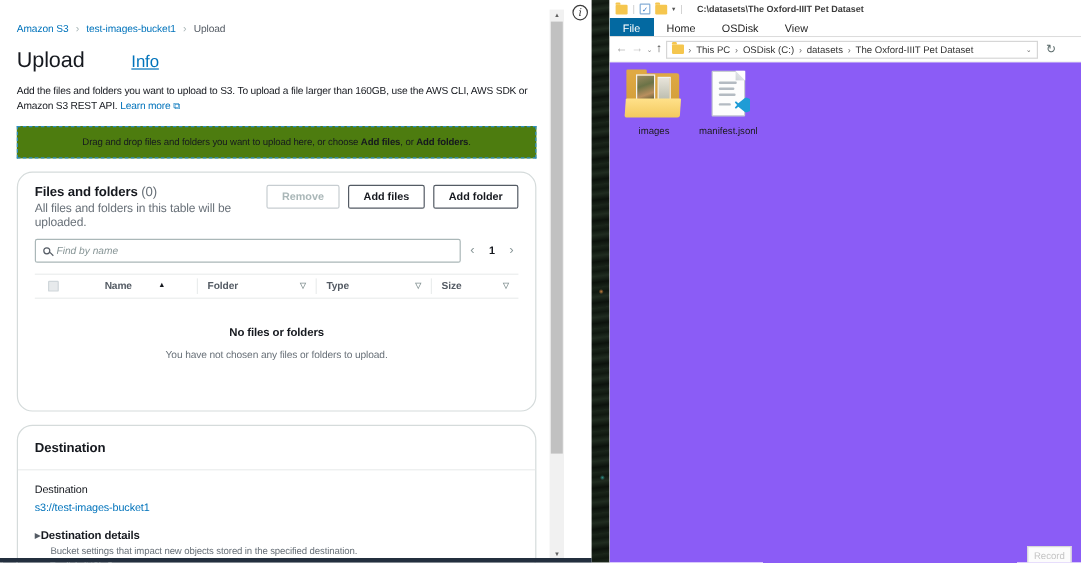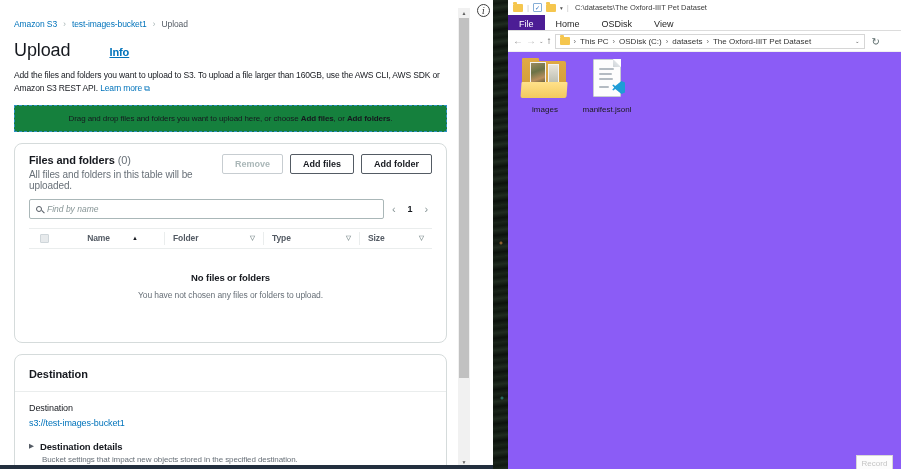--- a/index.html
+++ b/index.html
@@ -11,31 +11,31 @@
   .aws-pane { position:absolute; left:0; top:8px; width:493px; height:469px; background:#fff; letter-spacing:-0.1px; }
   .aws-content { position:absolute; left:14px; top:8px; width:433px; color:#16191f; }
 
   .breadcrumb { font-size:8.5px; color:#687078; display:flex; gap:6px; align-items:center; margin-top:3px; }
   .breadcrumb a { color:#0073bb; text-decoration:none; }
   .crumb-sep { color:#aab7b8; font-size:9px; }
   .crumb-current { color:#545b64; }
 
   .title-row { margin-top:11px; display:flex; align-items:baseline; gap:7px; }
   .h1 { font-size:18px; font-weight:500; color:#16191f; }
-  .info-link { font-size:11px; color:#0073bb; font-weight:700;padding-left:32px; }
+  .info-link { font-size:14px; color:#0073bb; font-weight:400;padding-left:32px; }
 
   .desc { margin-top:8px; font-size:8.5px; line-height:1.55; color:#16191f; letter-spacing:-0.15px; }
   .desc .lm { color:#0073bb; text-decoration:none; }
   .ext-icon { color:#0073bb; font-size:8px; }
 
-  .dropzone { margin-top:9px; border:1px dashed #2e8fc5; background:#15803d; text-align:center;
+  .dropzone { margin-top:9px; border:1px dashed #2e8fc5; background:#4d7c0f; text-align:center;
               font-size:8px; color:#16191f; padding:8px 4px; }
   .dropzone b { font-weight:700; }
 
-  .card { margin-top:11px; border:1px solid #d5dbdb; border-radius:8px; background:#fff; }
+  .card { margin-top:11px; border:1px solid #d5dbdb; border-radius:13px; background:#fff; }
   .card1 { padding:10px 14px 12px 14px; }
 
   .fc-header { display:flex; justify-content:space-between; align-items:flex-start; }
   .fc-title { font-size:11px; font-weight:700; color:#16191f; }
   .fc-count { color:#687078; font-weight:400; }
   .fc-sub { font-size:10px; color:#687078; margin-top:3px; }
   .btn-row { display:flex; gap:7px; }
   .btn { font-size:9px; font-weight:700; padding:4px 12px; background:#fff; border:1px solid #545b64;
          color:#16191f; border-radius:2px; cursor:pointer; white-space:nowrap; }
   .btn.disabled { color:#aab7b8; border-color:#c7cdd1; }
@@ -66,21 +66,21 @@
 
   .empty { text-align:center; padding:23px 0 30px 0; }
   .empty-title { font-size:9.5px; font-weight:700; color:#16191f; }
   .empty-msg { font-size:8.5px; color:#687078; margin-top:7px; }
 
   .card2 .c2-head { padding:9px 14px; border-bottom:1px solid #eaeded; }
   .c2-title { font-size:11px; font-weight:700; color:#16191f; }
   .c2-body { padding:11px 14px 13px 14px; }
   .dest-label { font-size:9px; color:#16191f; }
   .dest-link { display:block; margin-top:5px; font-size:9px; color:#0073bb; text-decoration:none; }
-  .expander { margin-top:13px; display:flex; align-items:center; gap:6px; cursor:pointer; }
+  .expander { margin-top:13px; display:flex; align-items:center; cursor:pointer; }
   .exp-arrow { font-size:6.5px; color:#545b64; }
   .exp-title { font-size:9.5px; font-weight:700; color:#16191f; }
   .exp-desc { margin:3px 0 0 13px; font-size:8px; color:#687078; }
 
   .perm-row { margin-top:11px; display:flex; align-items:center; gap:6px; }
   .perm-title { font-size:11px; font-weight:700; color:#16191f; }
 
   .aws-footer { position:absolute; left:0; bottom:0; width:493px; height:12px; background:#232f3e;
                 display:flex; align-items:center; font-size:8px; color:#d5dbdb; overflow:hidden; z-index:5; }
   .aws-footer a { color:#d5dbdb; text-decoration:none; }
@@ -111,25 +111,25 @@
   .explorer { position:absolute; left:508px; top:0; width:393px; height:469px; background:#fff; overflow:hidden; }
 
   .ex-titlebar { height:15px; display:flex; align-items:center; gap:4px; padding-left:5px; background:#fff; }
   .mini-folder { width:10px; height:8px; background:#f5c64e; border-radius:1px; position:relative; flex:0 0 auto; }
   .mini-folder::before { content:""; position:absolute; top:-2px; left:0; width:4px; height:2px;
                          background:#f5c64e; border-radius:1px 1px 0 0; }
   .qat-sep { color:#c9c9c9; font-size:8px; }
   .qat-check { width:9px; height:9px; border:1px solid #86aed6; border-radius:1px; display:flex; align-items:center;
                justify-content:center; font-size:6px; color:#2a6fc0; background:#fff; }
   .qat-drop { font-size:5.5px; color:#555; }
-  .ex-title { font-size:7.5px; color:#3c3c3c; margin-left:2px; white-space:nowrap; }
+  .ex-title { font-size:7.5px; color:#3c3c3c; margin-left:8px; white-space:nowrap;font-weight:bold; }
 
   .ex-tabs { height:16px; display:flex; align-items:stretch; border-bottom:1px solid #dcdcdc; background:#fff; }
   .ex-tab { font-size:9px; color:#1f1f1f; padding:2px 11px 0 11px; display:flex; align-items:center; cursor:pointer; }
-  .ex-tab.active { background:#4c1d95; color:#fff; }
+  .ex-tab.active { background:#0369a1; color:#fff; }
 
   .ex-addr-row { height:21px; display:flex; align-items:center; gap:3px; padding:0 21px 0 5px;
                  border-bottom:1px solid #f0f0f0; background:#fff; }
   .nav-ico { font-size:10px; line-height:1; cursor:pointer; }
   .nav-back { color:#9a9a9a; } .nav-fwd { color:#c0c0c0; }
   .nav-drop { font-size:5.5px; color:#888; cursor:pointer; }
   .nav-up { color:#444; }
   .addr-box { flex:1; height:15px; border:1px solid #d6d6d6; display:flex; align-items:center; gap:4px;
               padding:0 4px; font-size:8px; color:#333; background:#fff; overflow:hidden; }
   .addr-chev { color:#6a6a6a; font-size:7.5px; }

